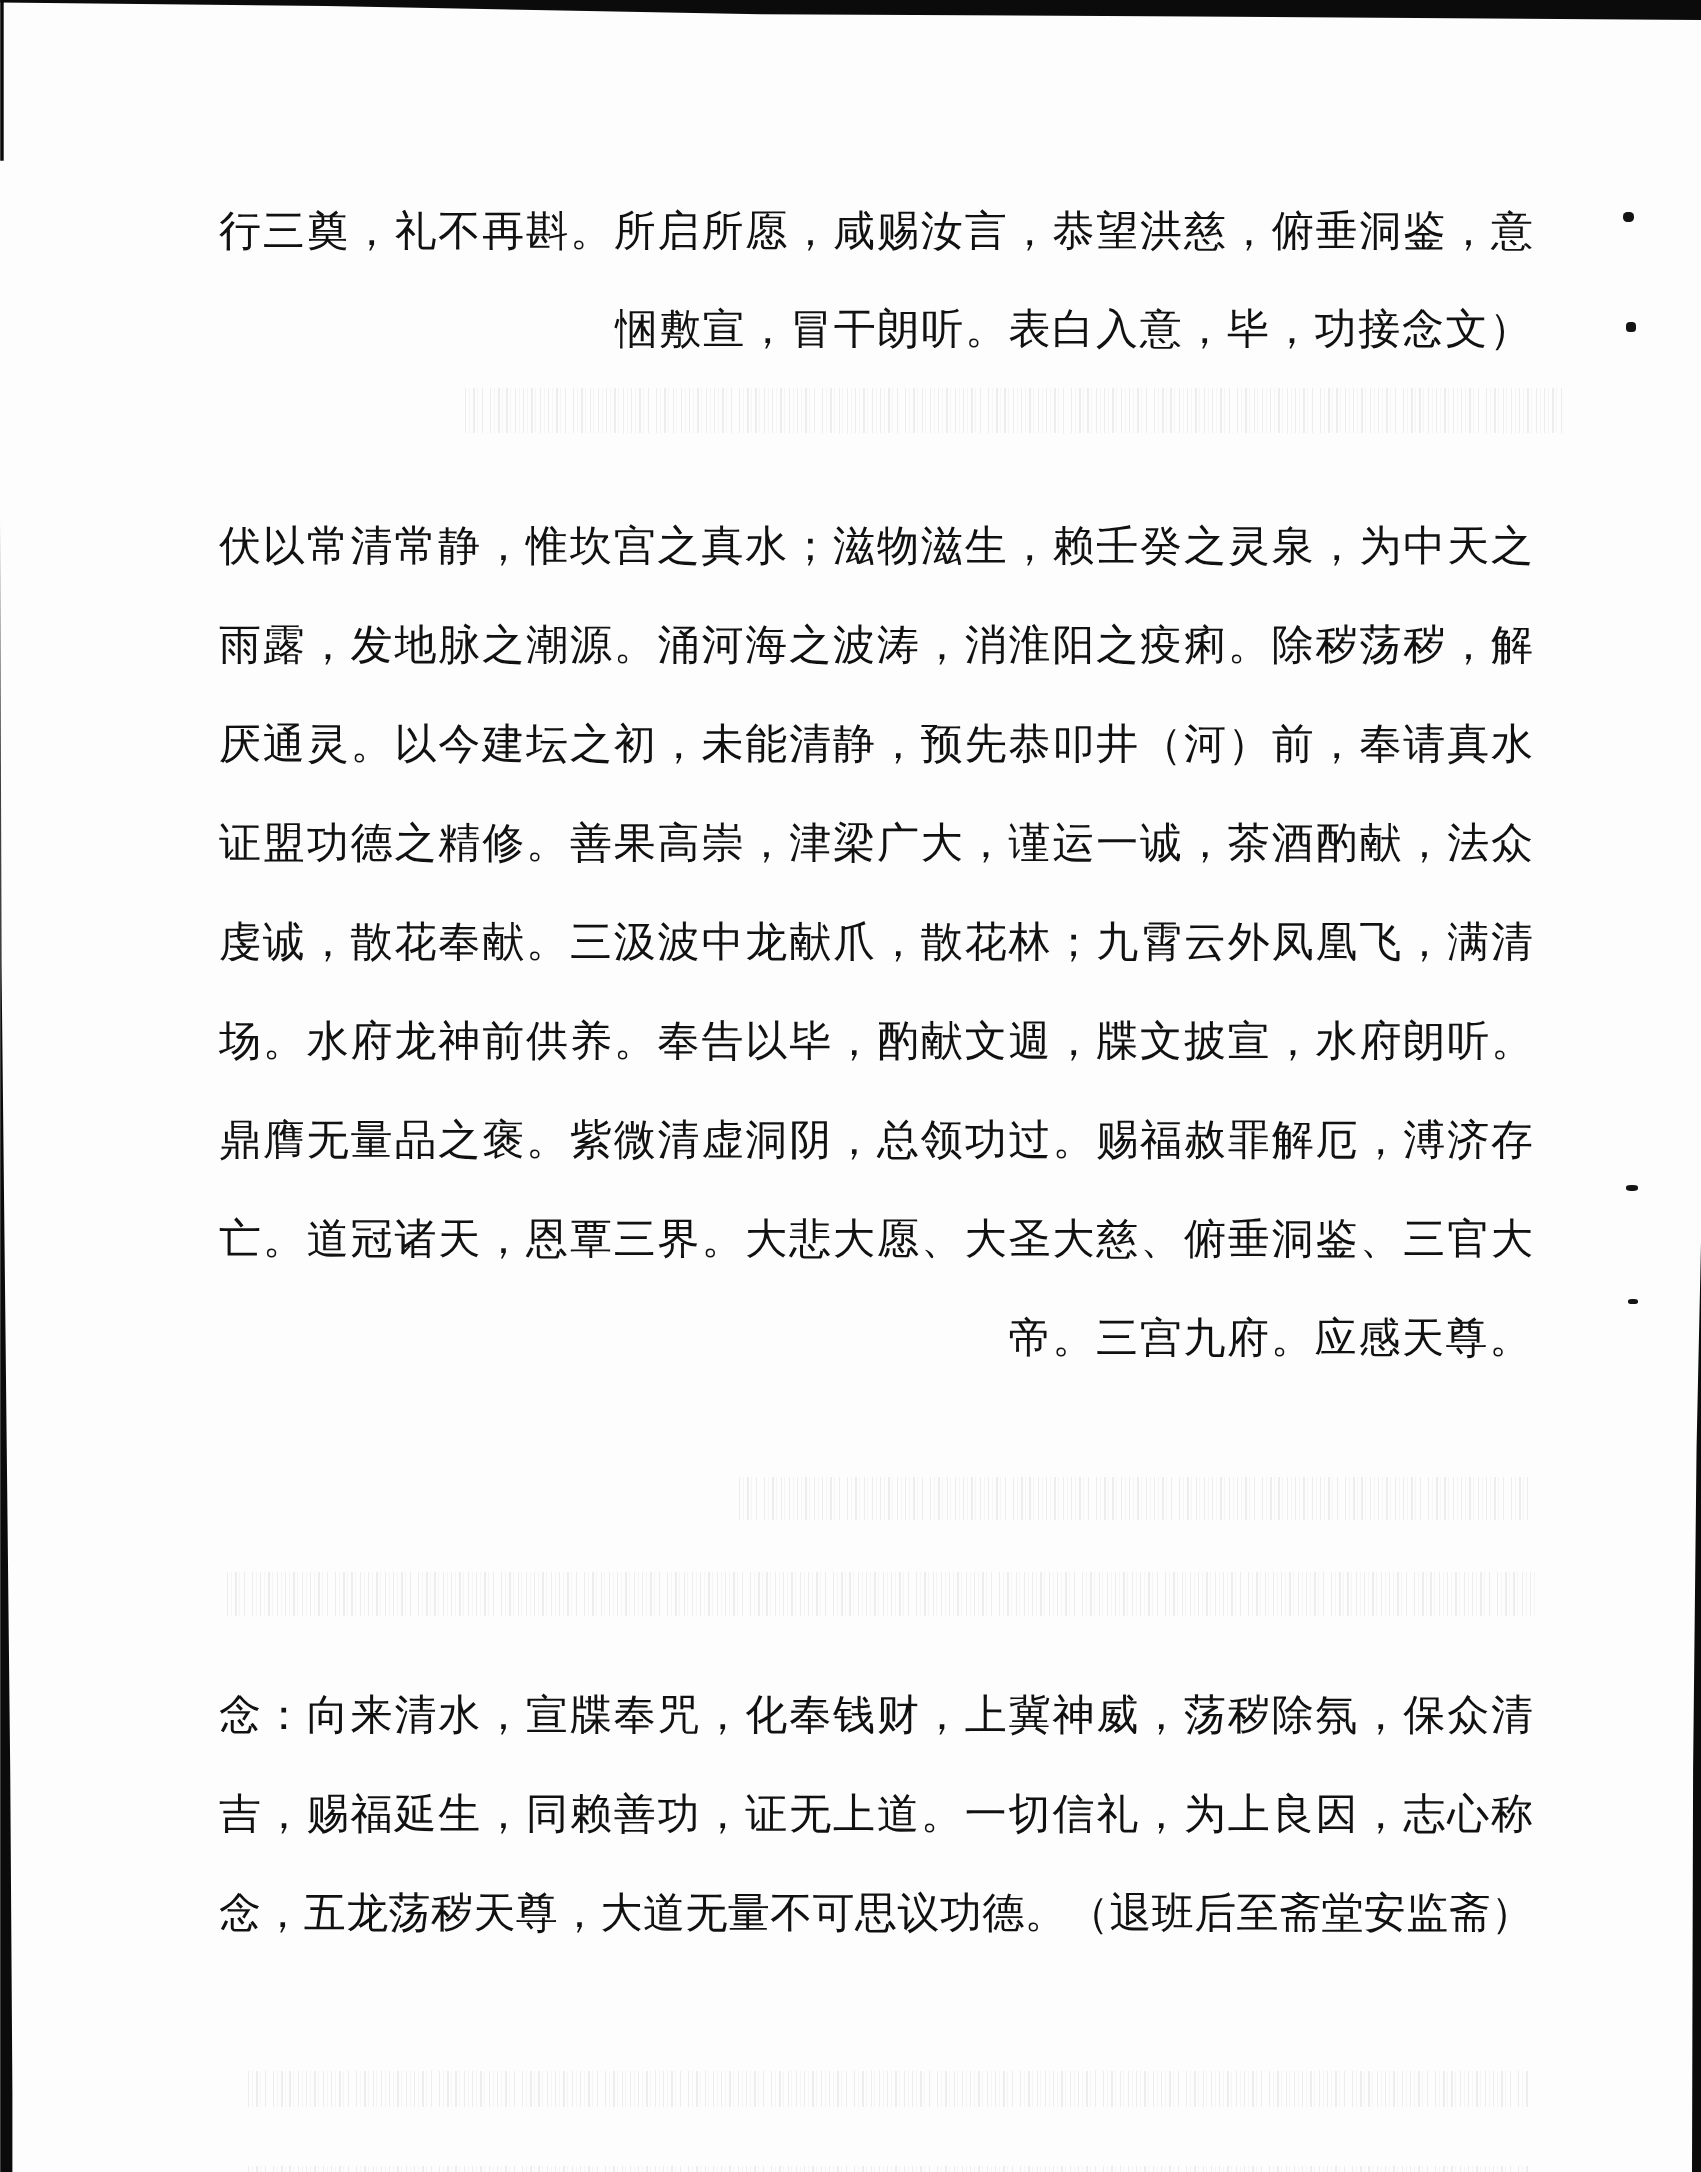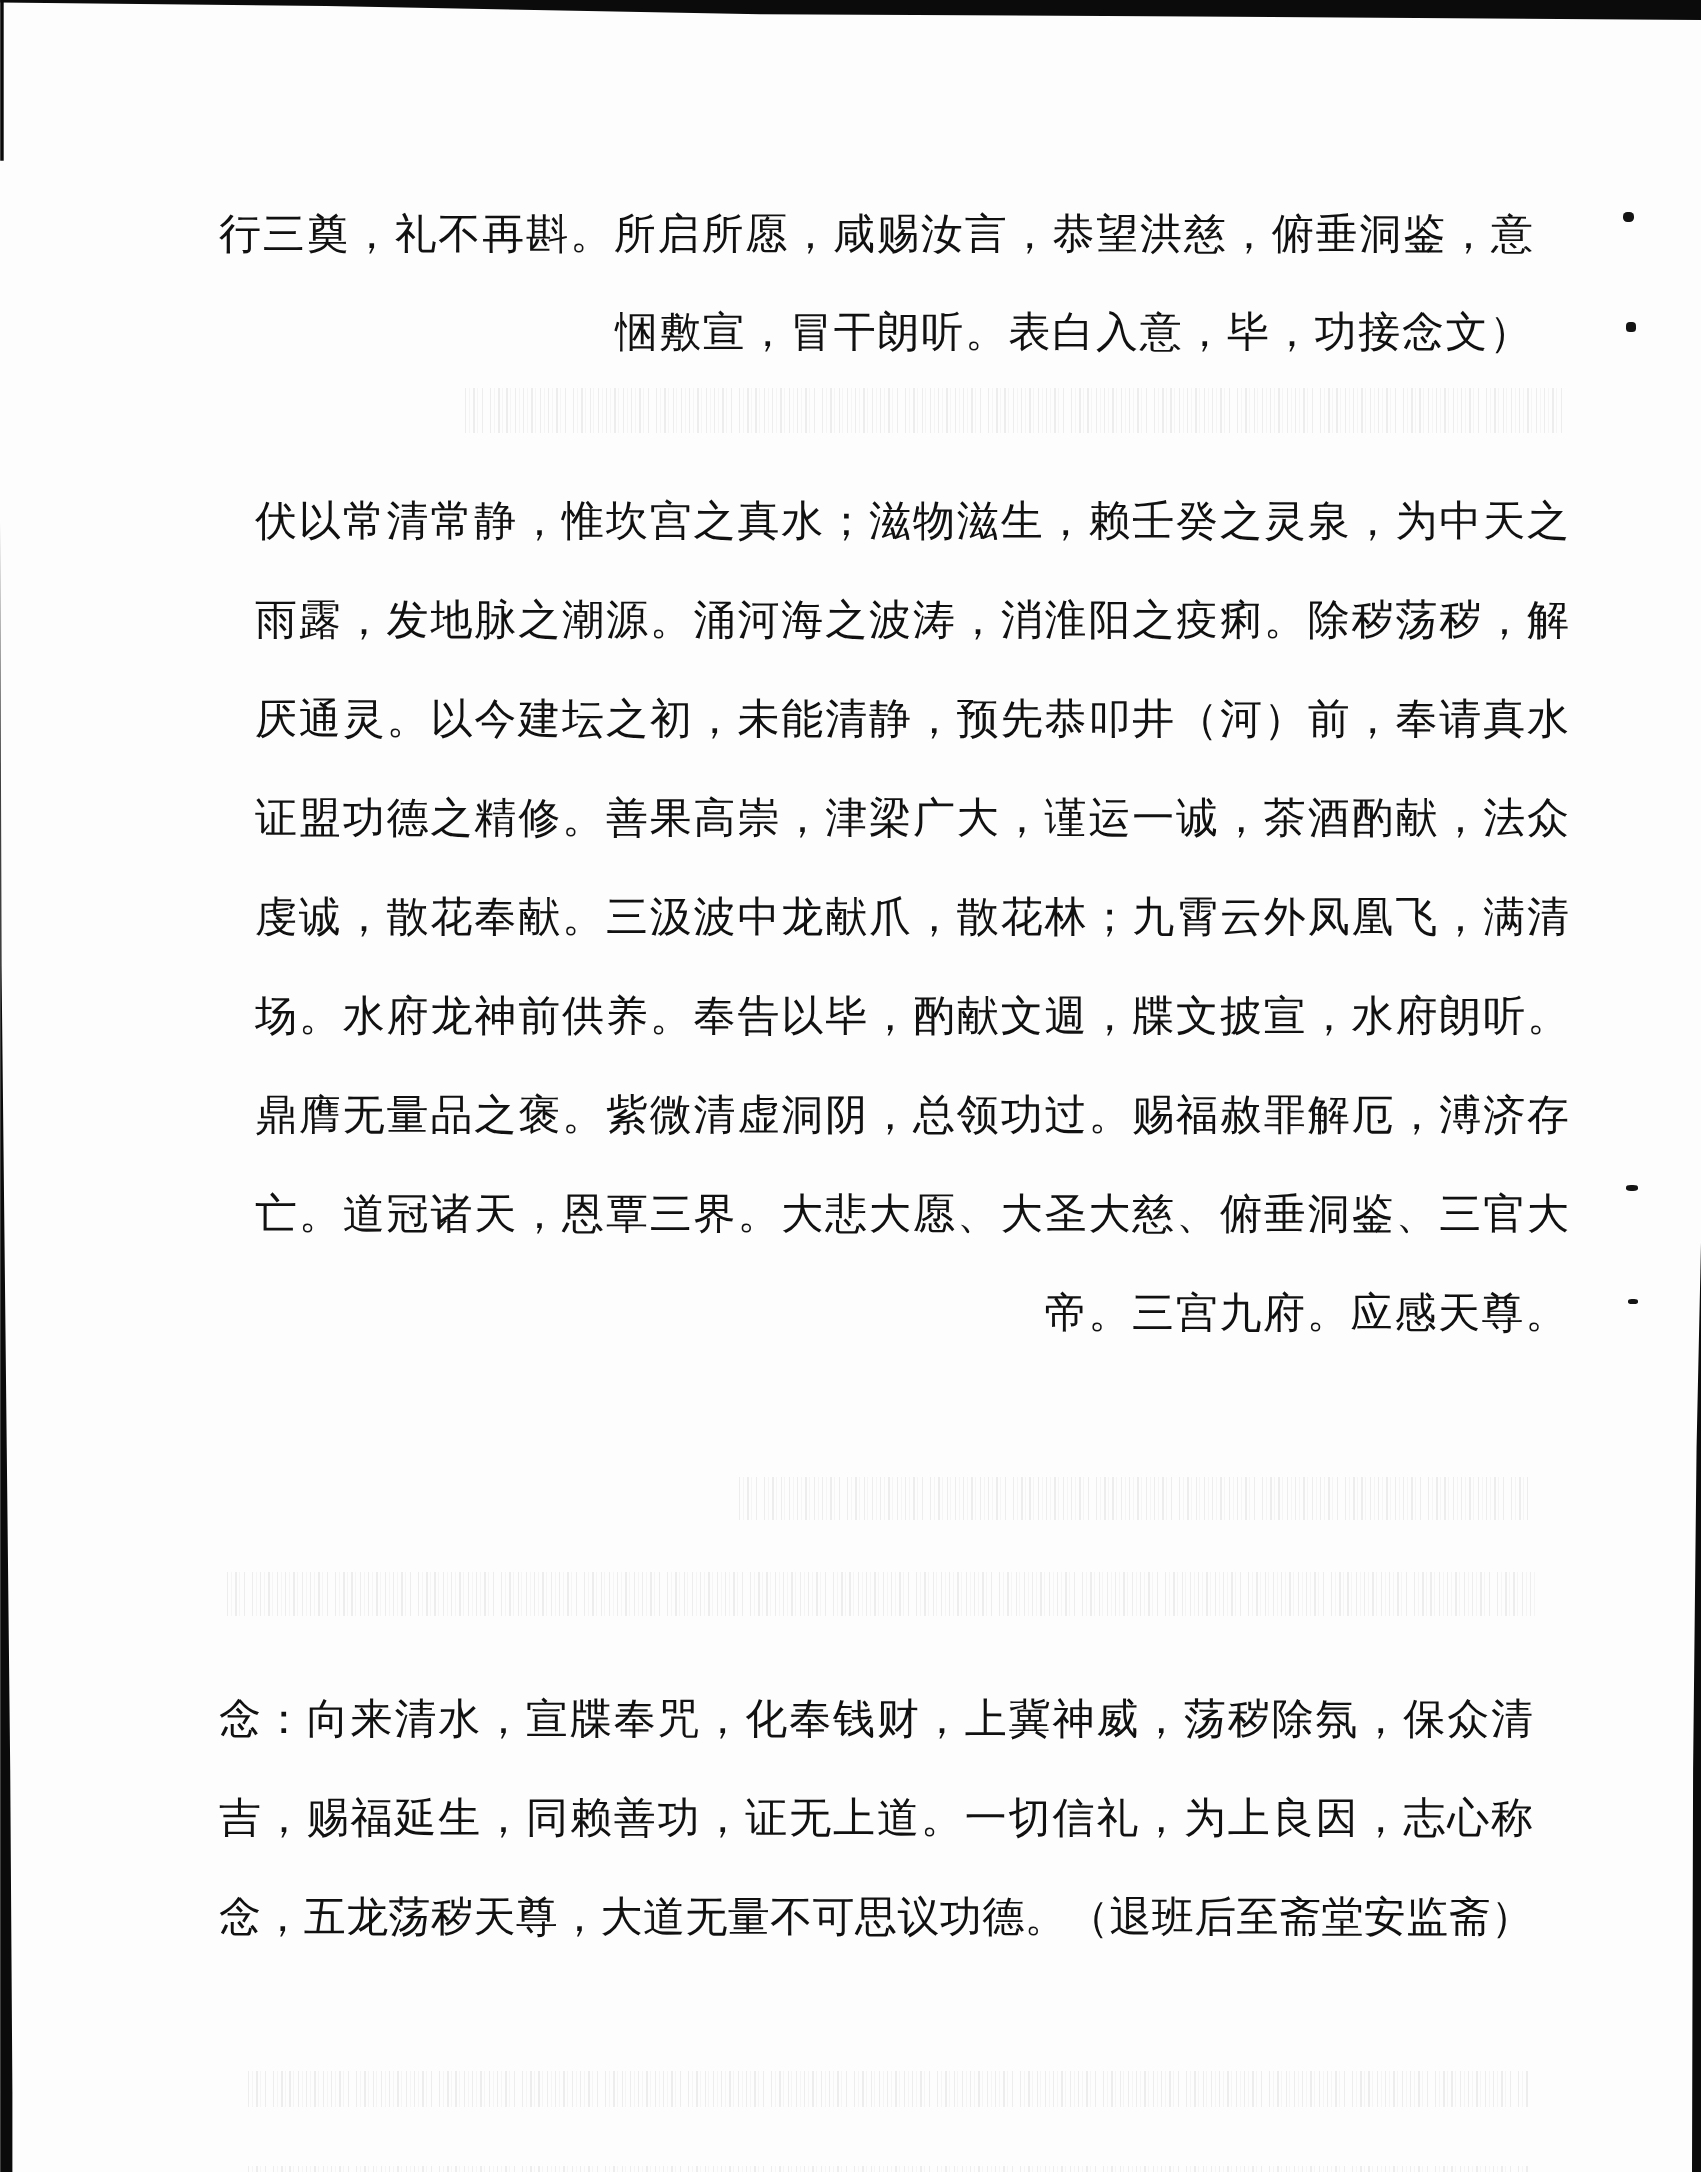--- a/index.html
+++ b/index.html
@@ -4,33 +4,33 @@
   <style>
     html, body { margin: 0; padding: 0; background: #ffffff; }
     body { width: 1702px; height: 2523px; position: relative; overflow: hidden; }
     .page {
       position: absolute; left: 0; top: 0; width: 1702px; height: 2523px;
       background: #fdfdfd;
       font-family: "DejaVu Serif", "Liberation Serif", serif;
       color: #111111;
     }
     .scan-edges { position: absolute; left: 0; top: 0; width: 1702px; height: 2523px; pointer-events: none; }
-    .para { position: absolute; left: 219px; width: 1314px; }
+    .para { position: absolute; left: 219px; width: 1314px; font-family: Liberation Mono, monospace; }
     .line {
       display: block;
       height: var(--lh);
       line-height: var(--lh);
       font-size: 42px;
       white-space: nowrap;
       overflow: visible;
     }
     .line.full { text-align: justify; text-align-last: justify; }
     .line.last { text-align: right; letter-spacing: 1.7px; }
     #para-1 { top: 185px; --lh: 98px; }
-    #para-2 { top: 471px; margin-left: 36px; --lh: 99px; }
+    #para-2 { top: 500px; --lh: 99px; }
     #para-3 { top: 1669px; --lh: 99px; }
 
     .bleed {
       position: absolute;
       background: repeating-linear-gradient(90deg,
         rgba(110,110,110,0.20) 0px, rgba(110,110,110,0.20) 1.3px,
         transparent 1.3px, transparent 3.9px,
         rgba(140,140,140,0.12) 3.9px, rgba(140,140,140,0.12) 4.8px,
         transparent 4.8px, transparent 8.3px);
       opacity: 0.55;

